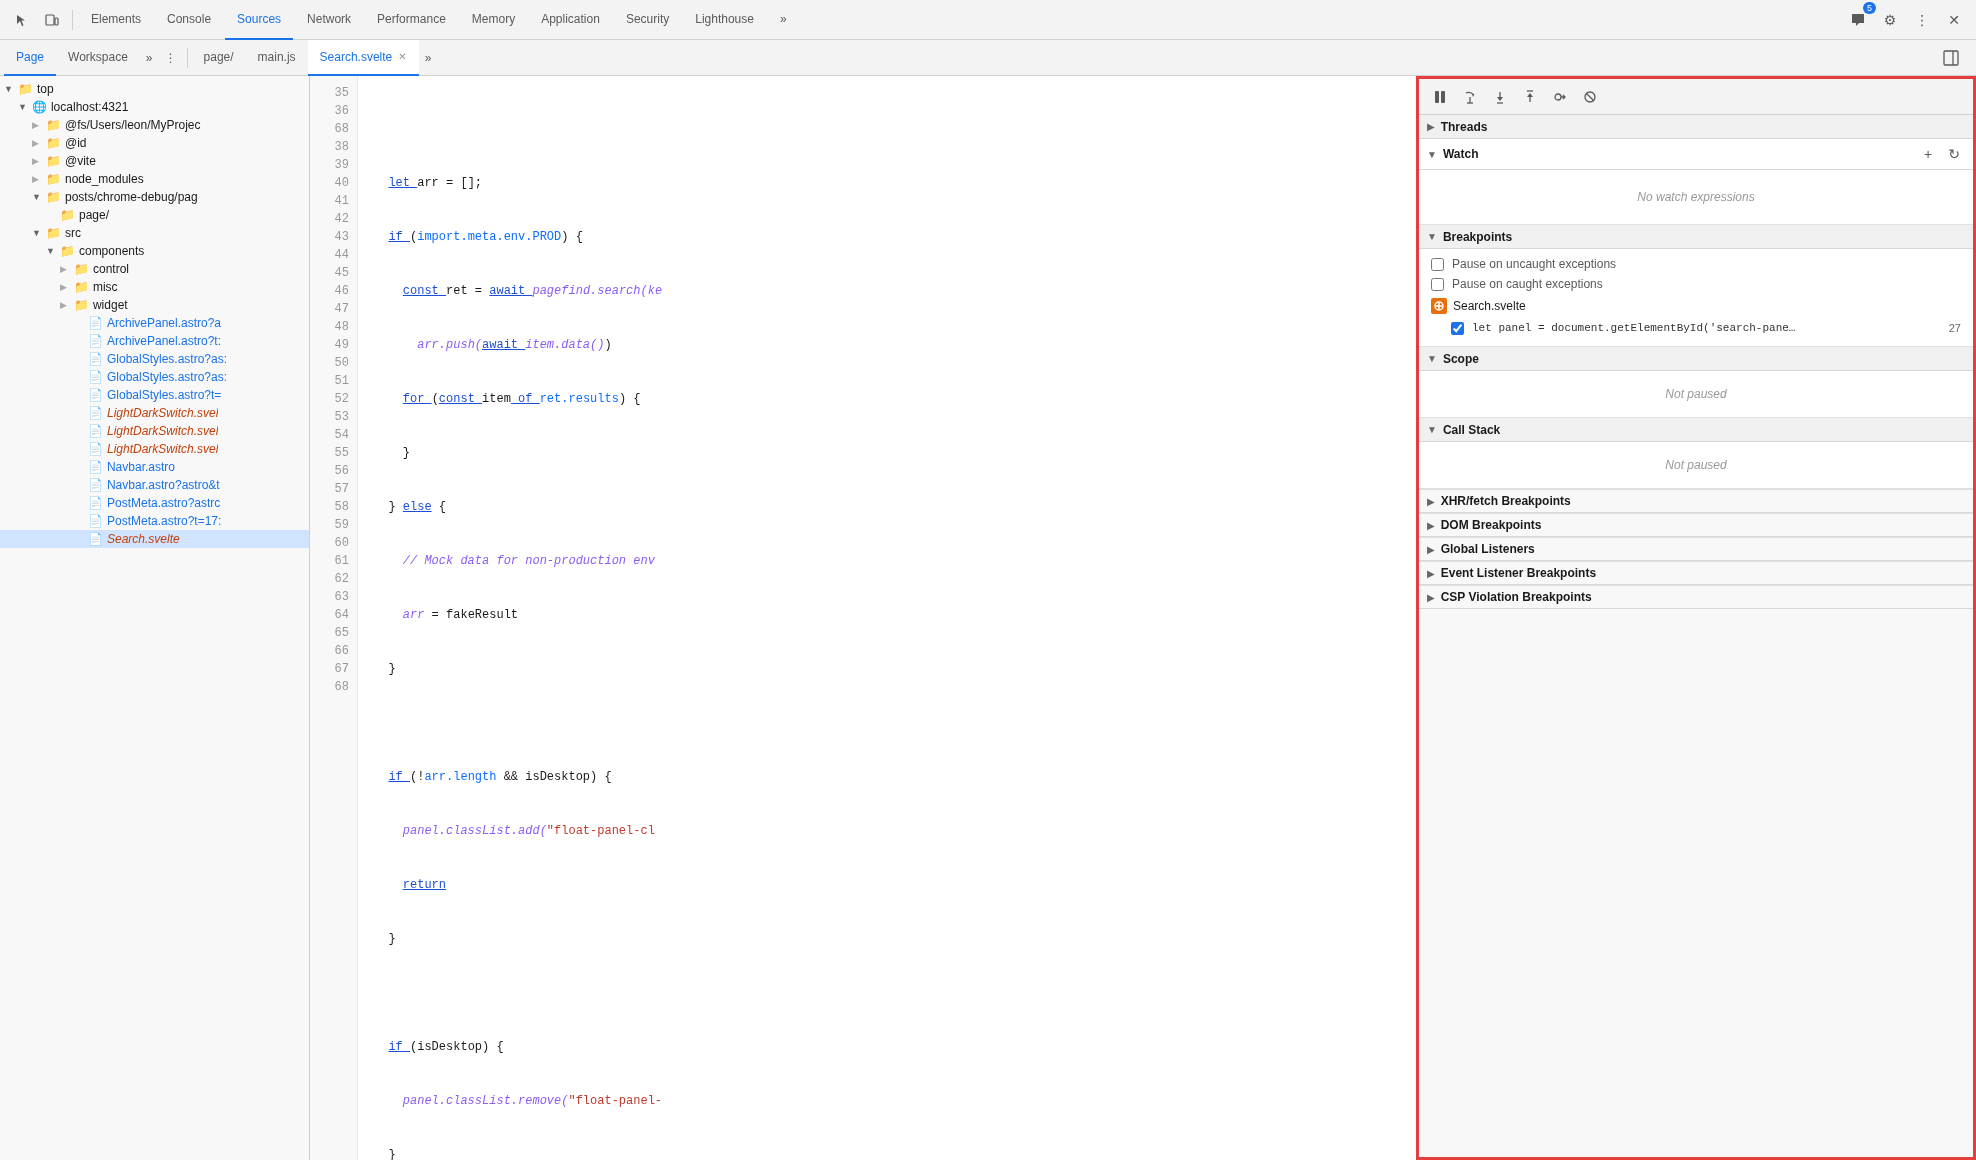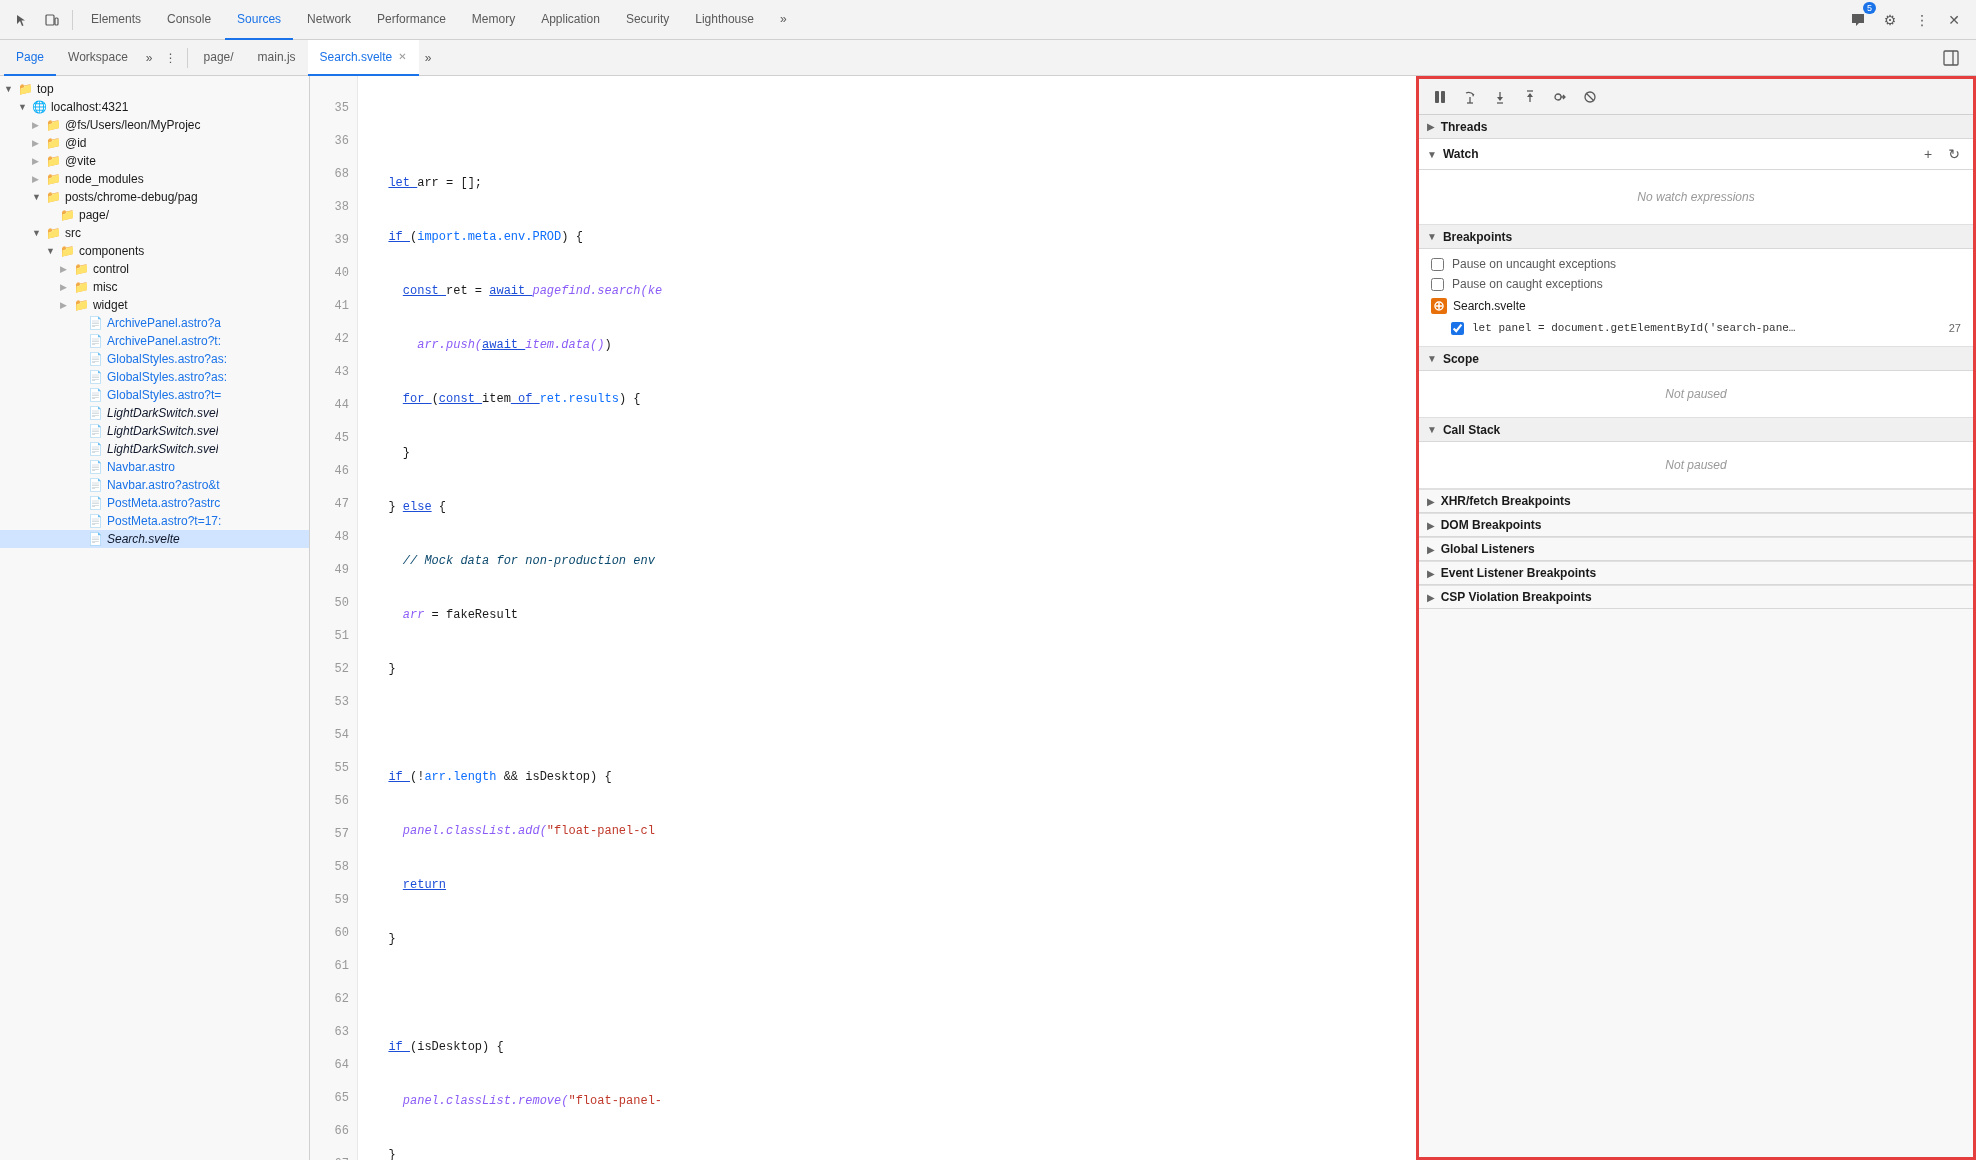--- a/index.html
+++ b/index.html
@@ -38,38 +38,38 @@
 
     .tree-item { display: flex; align-items: center; padding: 2px 4px; cursor: pointer; font-size: 12px; white-space: nowrap; overflow: hidden; }
     .tree-item.selected { background: #d0e4ff; }
     .tree-indent { display: inline-block; }
     .tree-arrow { display: inline-block; width: 14px; font-size: 9px; color: #666; flex-shrink: 0; }
     .tree-icon { margin-right: 4px; font-size: 12px; flex-shrink: 0; }
     .tree-label { overflow: hidden; text-overflow: ellipsis; }
 
     .folder-icon { color: #6d8eb4; }
     .svelte-file { font-style: italic; }
-    .orange-file { color: #0f172a; text-align: right; }
+    .orange-file { color: #c2410c; text-align: right; }
     .blue-file { color: #1a73e8; }
 
     
     .code-editor-area { flex: 1; background: white; display: flex; flex-direction: column; overflow: hidden; }
 
     
     .code-content { flex: 1; overflow: auto; display: flex; }
     .line-numbers { background: #f8f8f8; border-right: 1px solid #e8e8e8; padding: 8px 0; min-width: 48px; text-align: right; color: #999; font-family: 'Courier New', monospace; font-size: 12px; line-height: 18px; user-select: none; }
-    .line-number { padding: 0 8px; display: block; margin-top: 15px; }
+    .line-number { padding: 0 8px; display: block; }
     .code-lines { padding: 8px 16px; font-family: 'Courier New', monospace; font-size: 12px; line-height: 18px; flex: 1; overflow-x: auto; white-space: pre; }
     .code-line { display: block; min-height: 18px; }
 
     
     .kw { color: #1d4ed8; text-decoration: underline; }
     .fn { color: #8b5cf6; font-style: italic; }
     .str { color: #c0392b; }
-    .cmt { color: #0c4a6e; font-style: italic; }
+    .cmt { color: #8b5cf6; font-style: italic; }
     .punc { color: #1a1a1a; }
     .var { color: #1a1a1a; }
     .prop { color: #0d6efd; }
 
     
     .right-panel { width: 560px; background: #f8f8f8; border-left: 1px solid #d0d0d0; display: flex; flex-direction: column; border: 3px solid #e53e3e; }
     .right-panel-toolbar { display: flex; align-items: center; background: #f3f3f3; border-bottom: 1px solid #d0d0d0; height: 36px; padding: 0 8px; gap: 4px; }
     .debug-btn { width: 26px; height: 26px; display: flex; align-items: center; justify-content: center; cursor: pointer; color: #5a5a5a; border-radius: 3px; font-size: 13px; }
 
     .right-panel-content { flex: 1; overflow-y: auto; }

